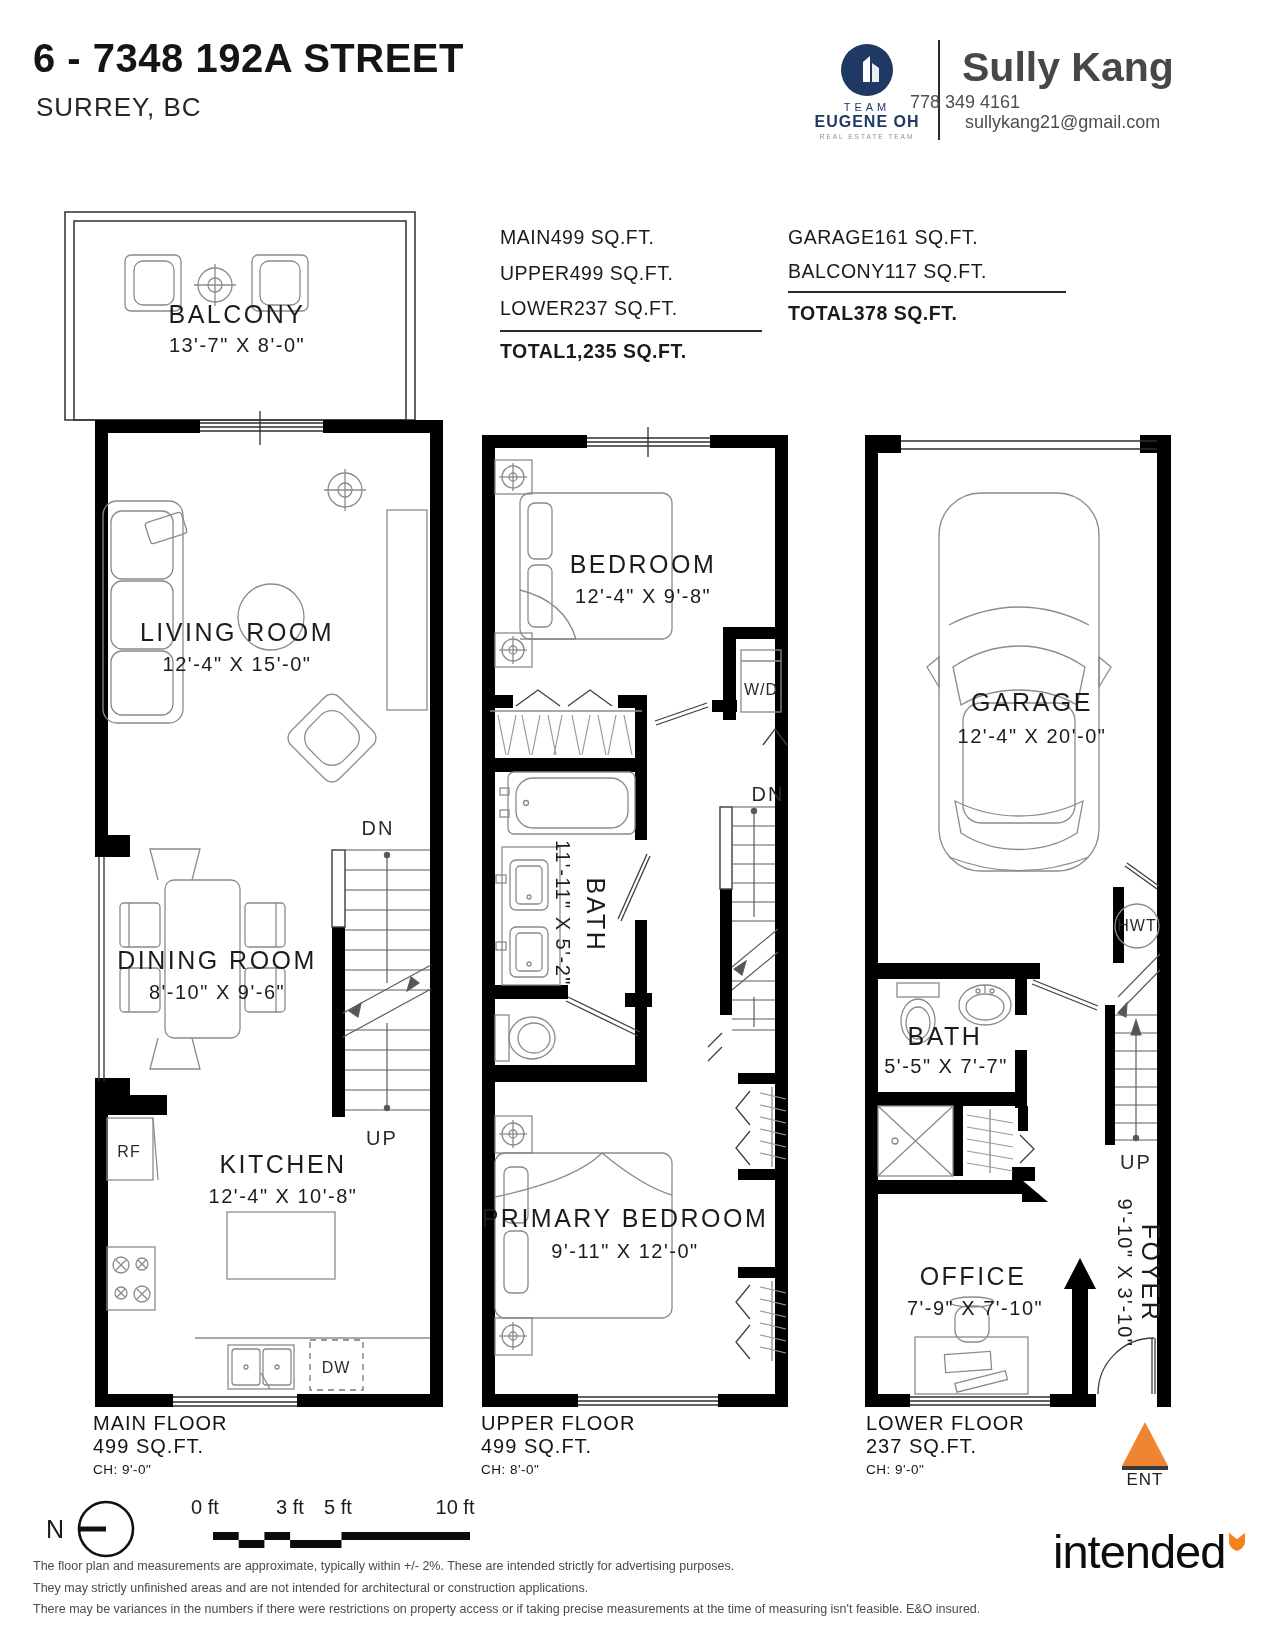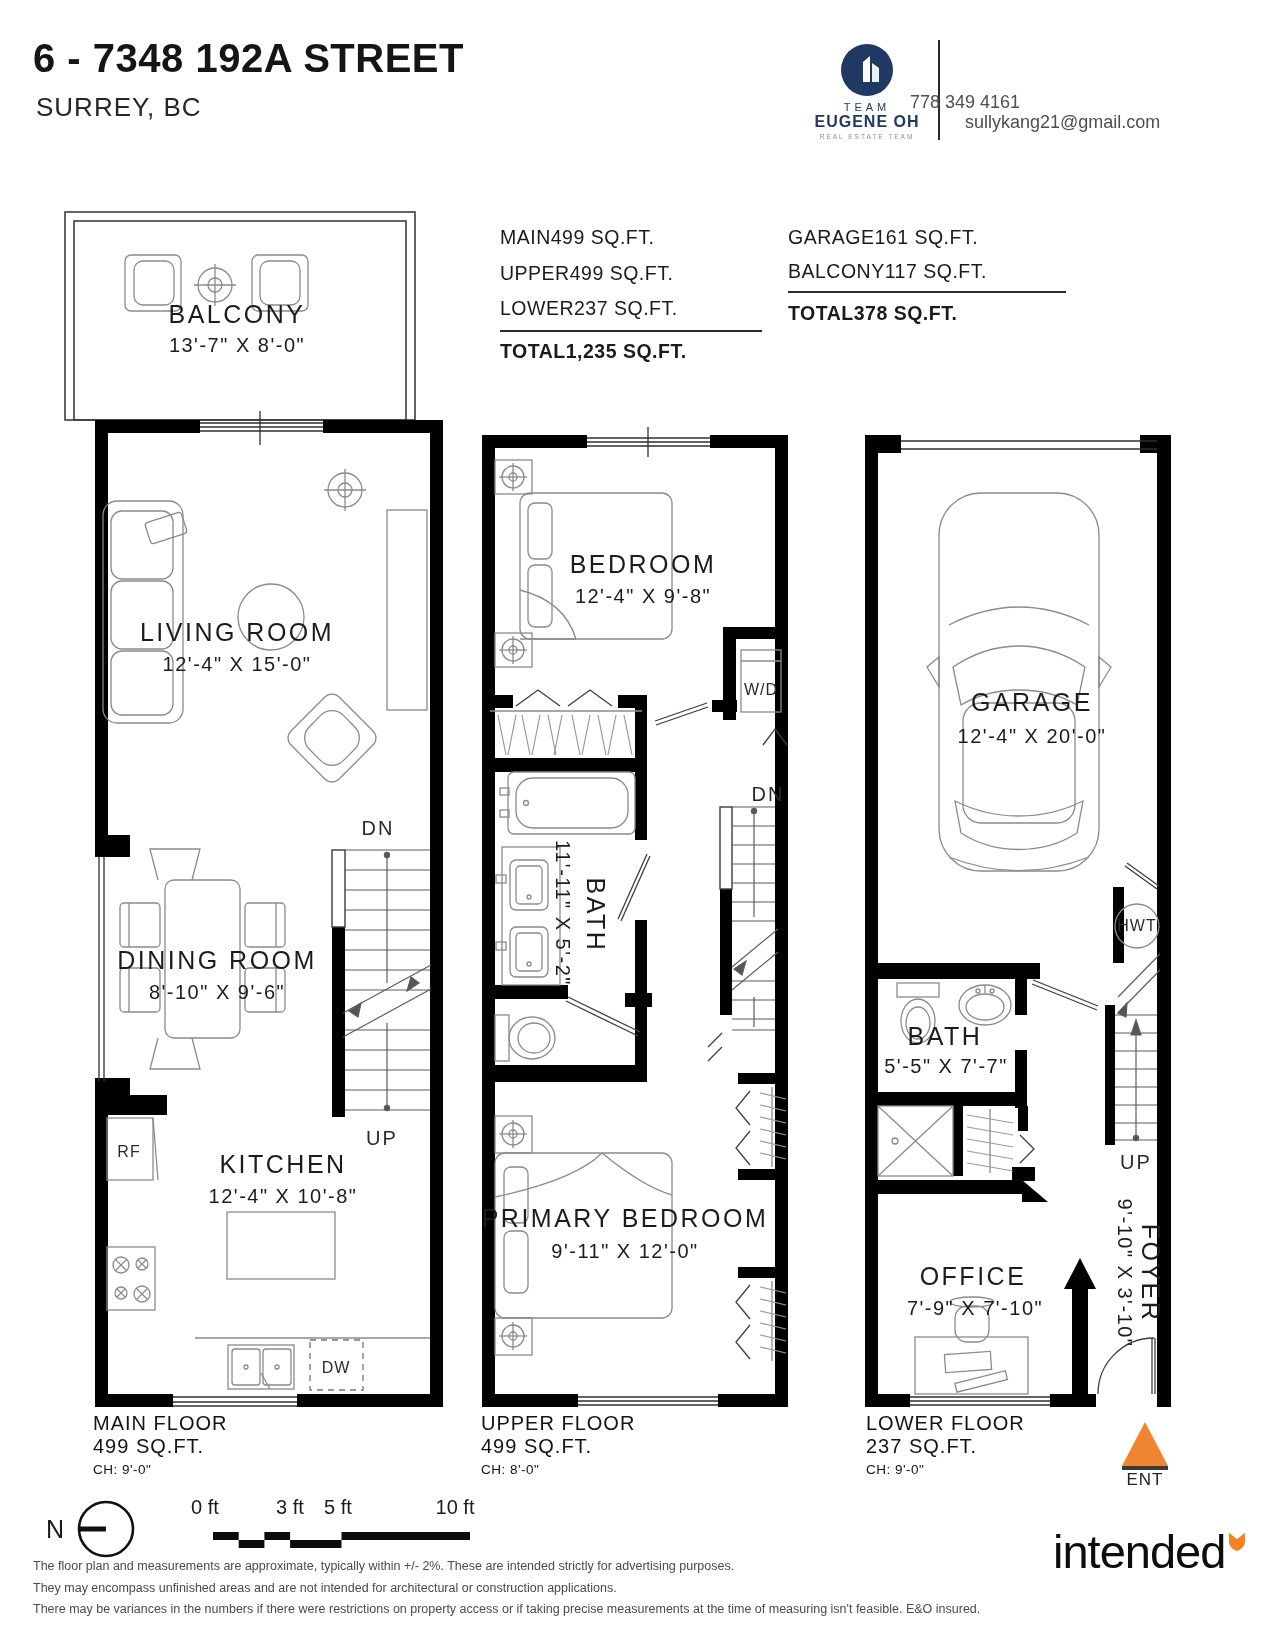--- a/index.html
+++ b/index.html
@@ -71,20 +71,21 @@
     <svg width="56" height="56" viewBox="0 0 56 56" style="display:block;margin:0 auto;">
       <circle cx="28" cy="28" r="26" fill="#203864"></circle>
       <path d="M24,40 V20 L31,14 V40 Z" fill="#fff"></path>
       <path d="M33,21 l7,5 v14 h-7 Z" fill="#fff" opacity="0.92"></path>
     </svg>
     <div class="team">TEAM</div>
     <div class="bname">EUGENE OH</div>
     <div class="tag">REAL ESTATE TEAM</div>
   </div>
   <div class="abs divider"></div>
+  <div class="abs agent-name">Sully Kang</div>
   <div class="abs agent-phone">778 349 4161</div>
   <div class="abs agent-email">sullykang21@gmail.com</div>
 
   <div class="area-table area-left">
     <div class="ar">
         <span>MAIN</span>
         <span>499 SQ.FT.</span>
       </div>
     <div class="ar">
         <span>UPPER</span>
@@ -642,21 +643,21 @@
       <rect x="35" y="44" width="25.7" height="8"></rect>
       <rect x="60.7" y="52" width="25.7" height="8"></rect>
       <rect x="86.4" y="44" width="25.7" height="8"></rect>
       <rect x="112.1" y="52" width="51.4" height="8"></rect>
       <rect x="163.5" y="44" width="128.5" height="8"></rect>
     </g>
   </svg>
 
   <div class="abs disclaimer">
     <div>The floor plan and measurements are approximate, typically within +/- 2%. These are intended strictly for advertising purposes.</div>
-    <div>They may encompass unfinished areas and are not intended for architectural or construction applications.</div>
+    <div>They may strictly unfinished areas and are not intended for architectural or construction applications.</div>
     <div>There may be variances in the numbers if there were restrictions on property access or if taking precise measurements at the time of measuring isn't feasible. E&amp;O insured.</div>
   </div>
 
   <div class="abs keyplan">
     <span class="kp-text">intended</span>
     <svg width="24" height="20" viewBox="0 0 13 15" style="margin-top:4px;">
       <path d="M0.5,0.5 L6.5,5.5 L12.5,0.5 L12.5,7 C12.5,10.5 10,13.2 6.5,14.3 C3,13.2 0.5,10.5 0.5,7 Z" fill="#f5821f"></path>
     </svg>
   </div>
 

